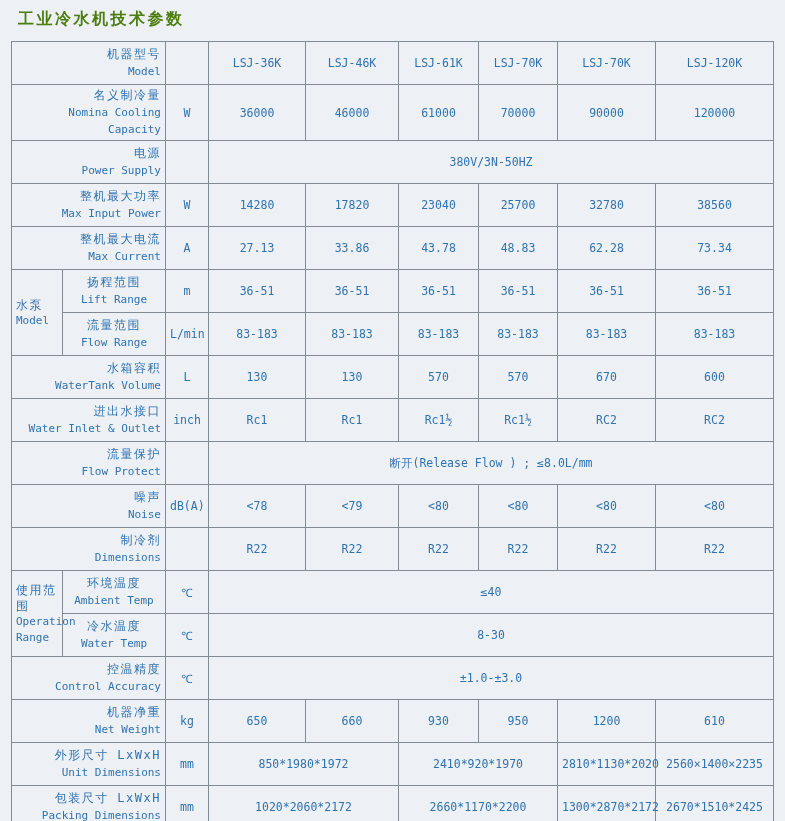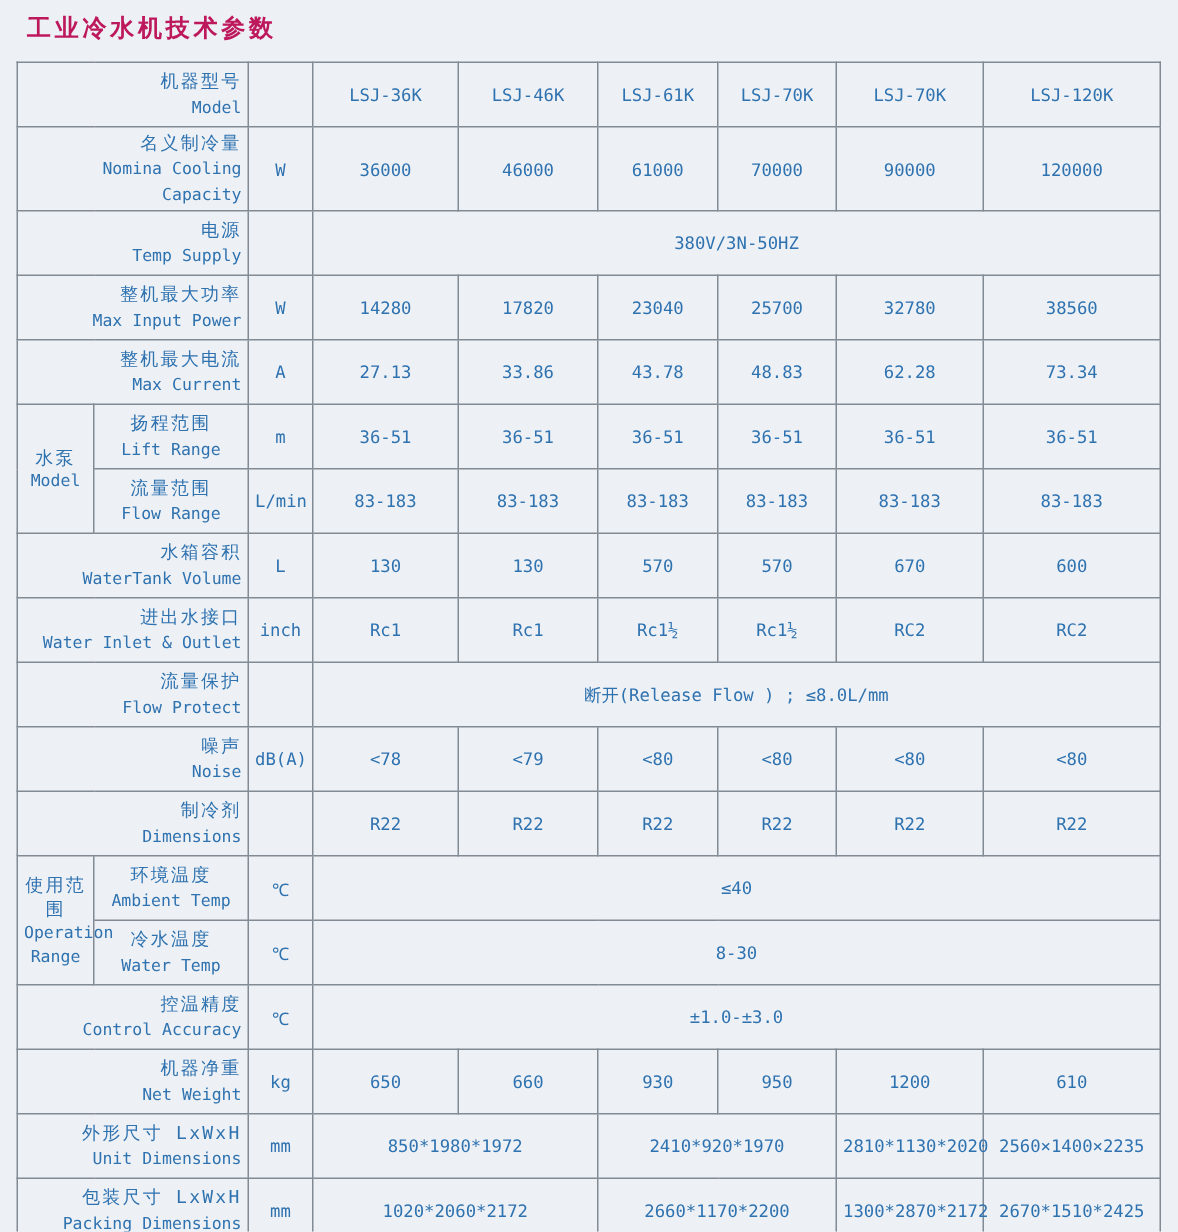--- a/index.html
+++ b/index.html
@@ -8,40 +8,40 @@
     background:#edf1f5;
     font-family:"DejaVu Sans Mono","Liberation Mono",monospace;
     color:#2f72b0;
   }
   .page-title{
     margin:9px 0 0 18px;
     font-family:"DejaVu Serif","Liberation Serif",serif;
     font-weight:bold;
     font-size:16px;
     letter-spacing:2.5px;
-    color:#be185d;
+    color:#4d7c0f;
   }
   table.spec{
     border-collapse:collapse;
     table-layout:fixed;
     margin:11px 0 0 11px;
     width:762px;
     background:#edf1f5;
   }
   table.spec td{
     border:1px solid #828a94;
     padding:2px 4px;
     vertical-align:middle;
     font-size:11.5px;
     color:#2f72b0;
   }
   table.spec tr{height:43px;}
   td.lb{text-align:right;padding-left:8px;}
   td.sub{text-align:center;padding-left:8px;}
-  td.grp{text-align:center;padding:2px 2px;}
+  td.grp{text-align:left;padding:2px 2px;}
   td.u,td.v{text-align:center;}
   .cn{font-size:12px;letter-spacing:1.5px;line-height:17px;}
   .en{font-size:11px;letter-spacing:0;line-height:17px;}
   .grp .cn,.grp .en{line-height:16px;}
 </style>
 </head>
 <body>
 
 <div class="page-title">工业冷水机技术参数</div>
 
@@ -83,21 +83,21 @@
       <td class="v">46000</td>
       <td class="v">61000</td>
       <td class="v">70000</td>
       <td class="v">90000</td>
       <td class="v">120000</td>
     </tr>
 
     <tr>
       <td class="lb" colspan="2">
         <div class="cn">电源</div>
-        <div class="en">Temp Supply</div>
+        <div class="en">Power Supply</div>
       </td>
       <td class="u"></td>
       <td class="v" colspan="6">380V/3N-50HZ</td>
     </tr>
 
     <tr>
       <td class="lb" colspan="2">
         <div class="cn">整机最大功率</div>
         <div class="en">Max Input Power</div>
       </td>

